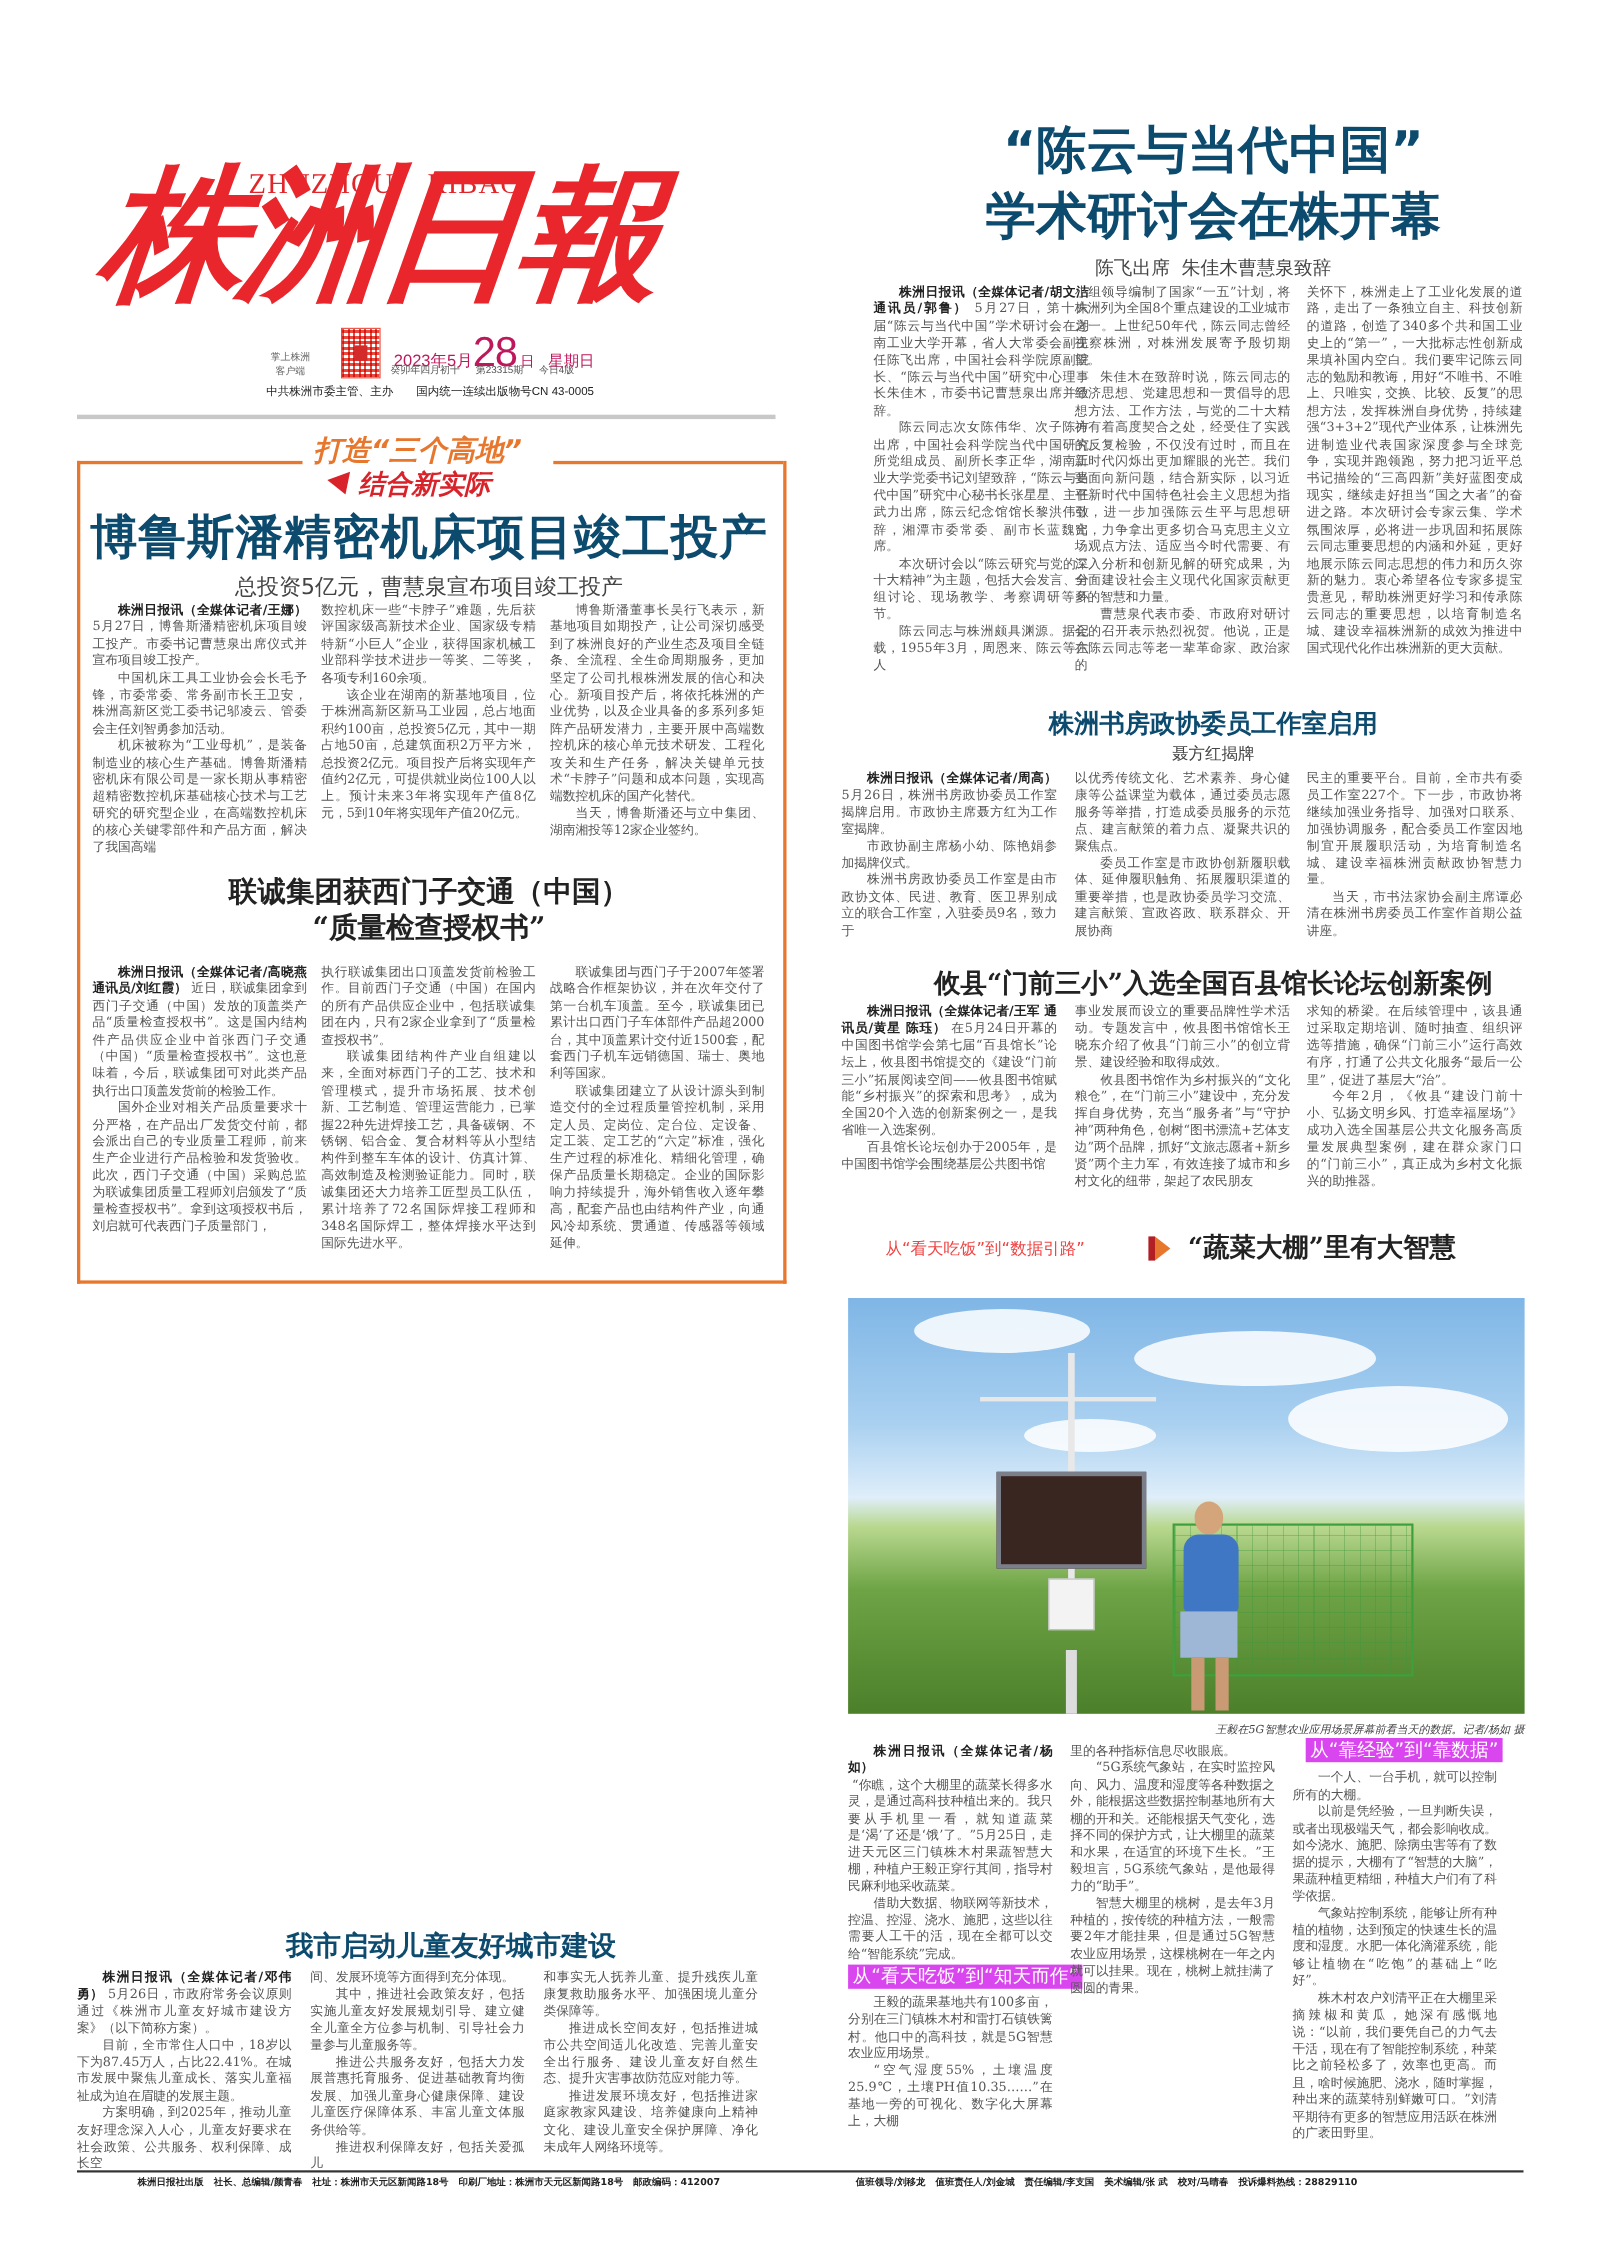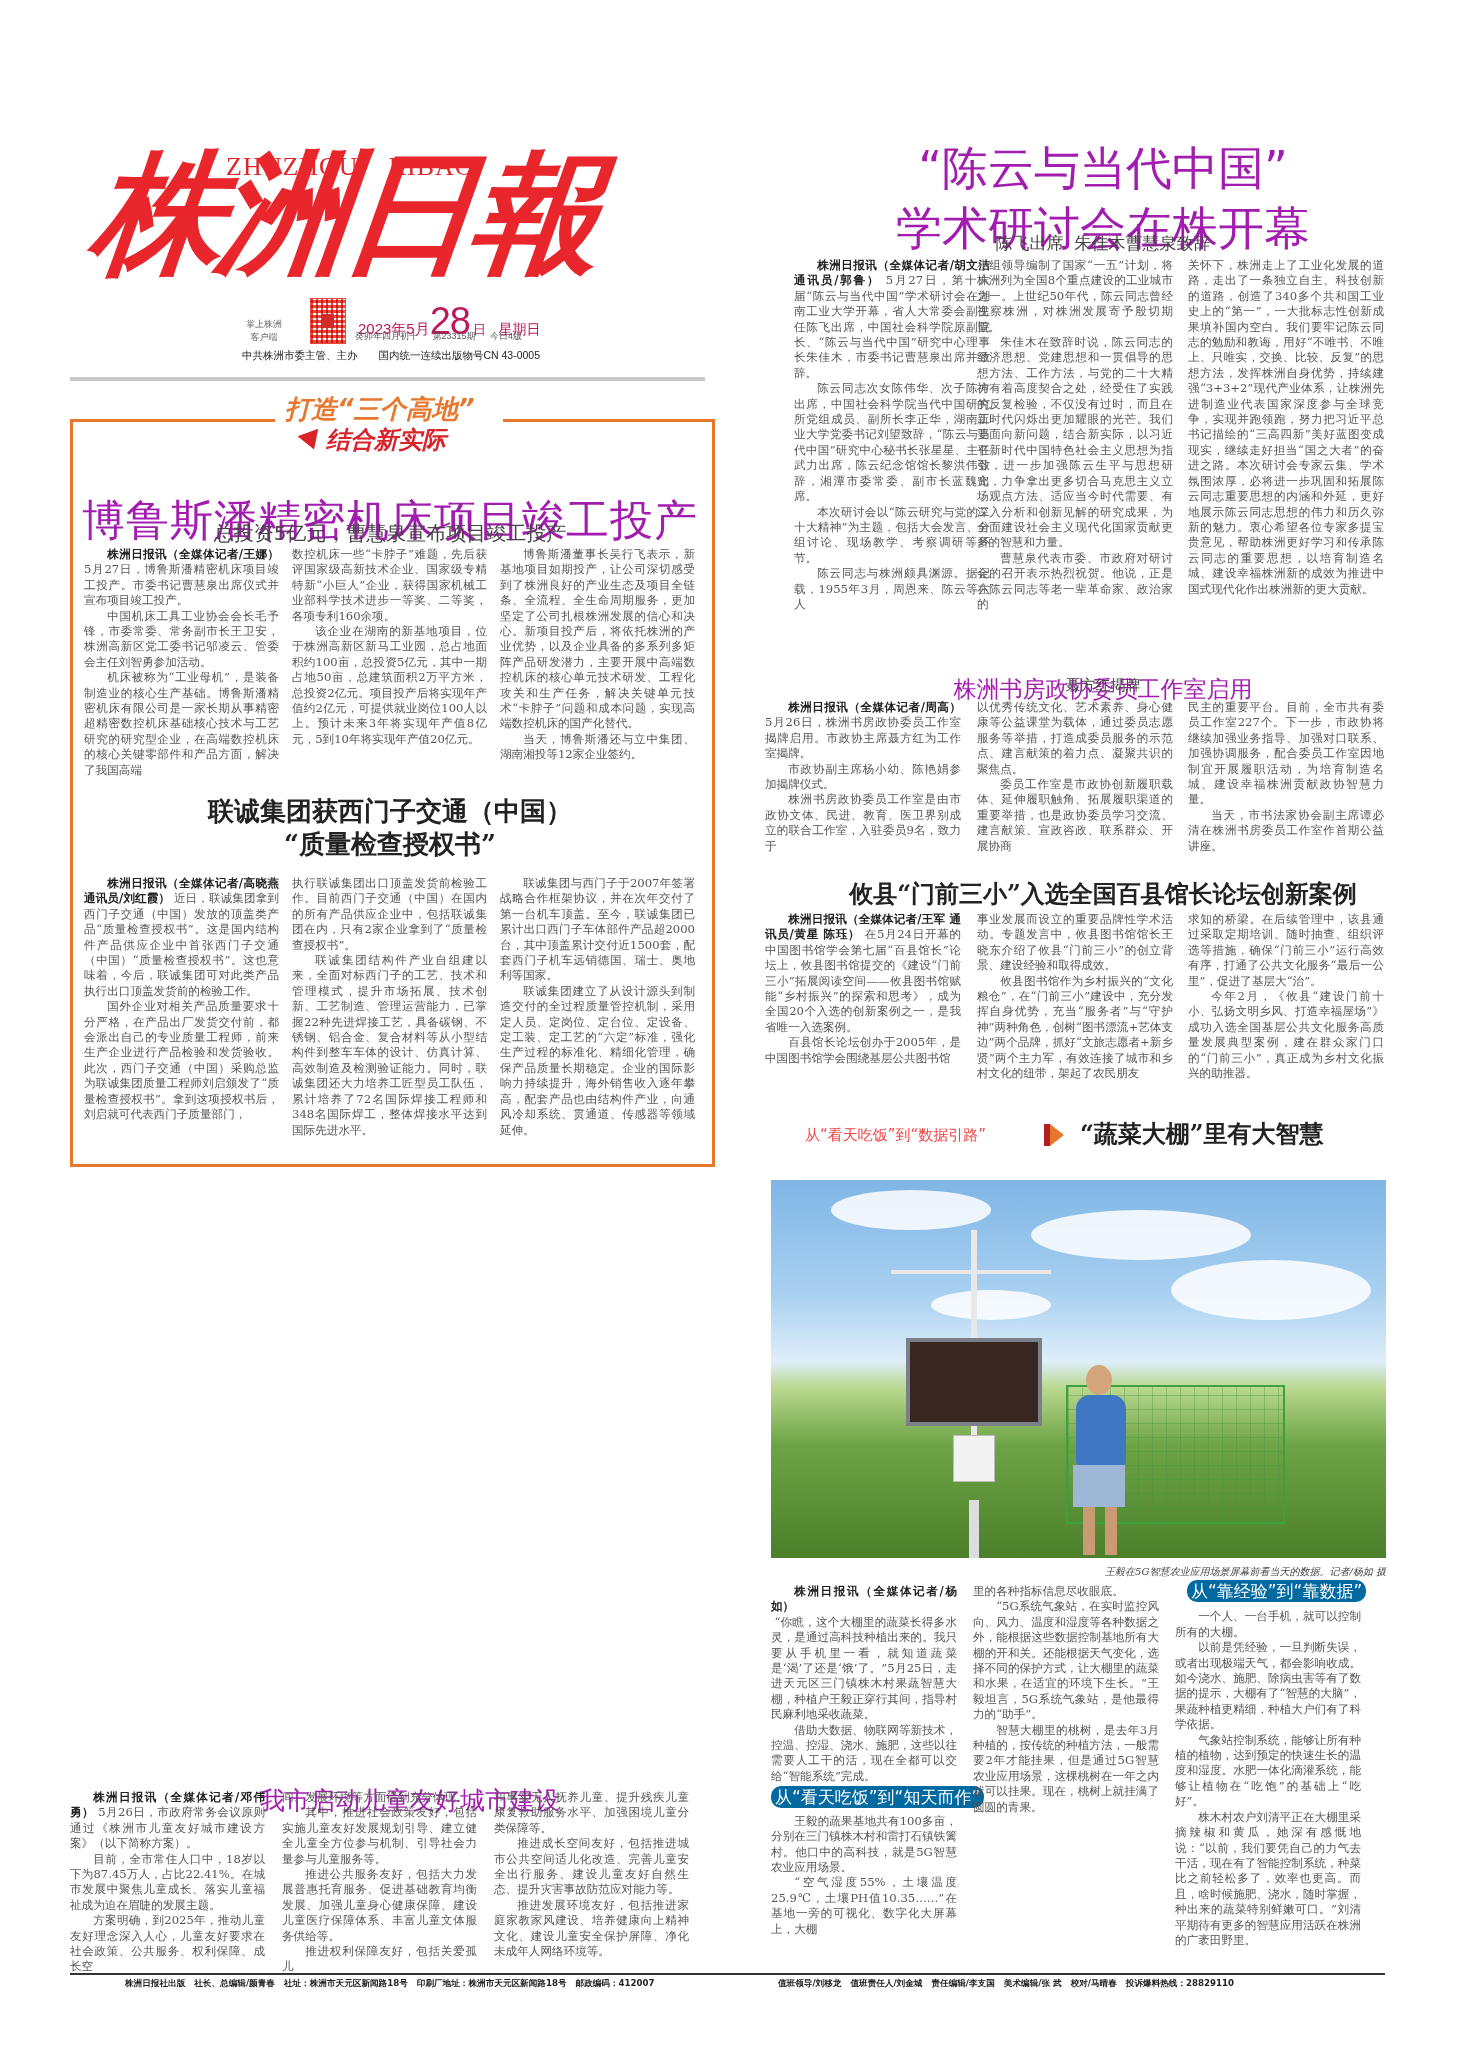--- a/index.html
+++ b/index.html
@@ -22,39 +22,39 @@
   .qr-center { background:#d32a2a; }
   .hr-grey { background:#c8c8c8; height:4px; }
 
   
   .orange-box { border:3px solid #e8772e; border-top:none; }
   .orange-top { background:#e8772e; height:3px; }
   .badge1 { font-family:"DejaVu Sans", sans-serif; font-weight:bold; font-style:italic; color:#e8772e; font-size:26px; }
   .badge2 { font-family:"DejaVu Sans", sans-serif; font-weight:bold; font-style:italic; color:#d8232a; font-size:24px; }
   .arrow-red { width:0; height:0; border-left:11px solid transparent; border-right:11px solid transparent; border-top:18px solid #d8232a; transform:rotate(-20deg); }
 
-  .h-black { font-family:"DejaVu Sans", sans-serif; font-weight:normal; color:#a21caf;margin-top:32px; }
+  .h-black { font-family:"DejaVu Sans", sans-serif; font-weight:bold; color:#0c4a6e; }
   .h-serif { font-family:"DejaVu Serif", serif; font-weight:bold; color:#222; }
   .sub { font-family:"DejaVu Sans", sans-serif; color:#444; font-weight:normal; }
   .center { text-align:center; }
 
   .photo { background:
       linear-gradient(180deg, #7fb6e6 0%, #a9d0f0 30%, #dfeefa 48%, #b9d88f 55%, #6ea446 70%, #4c7f2a 100%);
       overflow:hidden; }
   .cloud { position:absolute; background:#fff; border-radius:50%; opacity:.85; }
   .screen { position:absolute; background:#3a2620; border:4px solid #7b7f8a; }
   .pole { position:absolute; background:#e8e8e8; }
   .person-body { position:absolute; background:#3f77c4; border-radius:14px 14px 4px 4px; }
   .person-head { position:absolute; background:#d4a47a; border-radius:50%; }
   .person-shorts { position:absolute; background:#9fb7d6; }
   .person-leg { position:absolute; background:#c99a74; }
   .fence { position:absolute; border:2px solid #3da03d; background:repeating-linear-gradient(90deg, rgba(60,150,60,.35) 0 1px, transparent 1px 14px), repeating-linear-gradient(0deg, rgba(60,150,60,.35) 0 1px, transparent 1px 14px); }
   .box-white { position:absolute; background:#f3f3f3; border:1px solid #bbb; }
 
-  .orange-label { background:#0369a1; color:#fff; font-family:"DejaVu Sans", sans-serif; font-size:17px; padding:1px 4px; white-space:nowrap;border-radius:10px; }
+  .orange-label { background:#d946ef; color:#fff; font-family:"DejaVu Sans", sans-serif; font-size:17px; padding:1px 4px; white-space:nowrap; }
   .divider { position:absolute; background:#333; height:2px; }
   .footer { font-family:"DejaVu Sans", sans-serif; font-size:10.5px; color:#222; white-space:nowrap; font-weight:bold; }
   .marker { width:0; height:0; border-top:11px solid transparent; border-bottom:11px solid transparent; border-left:14px solid #e8772e; }
   .marker-wrap { display:inline-block; position:relative; }
   .marker-back { width:6px; height:22px; background:#b11f25; position:absolute; left:-6px; top:0; }
 </style>
 </head>
 <body>
 
 

